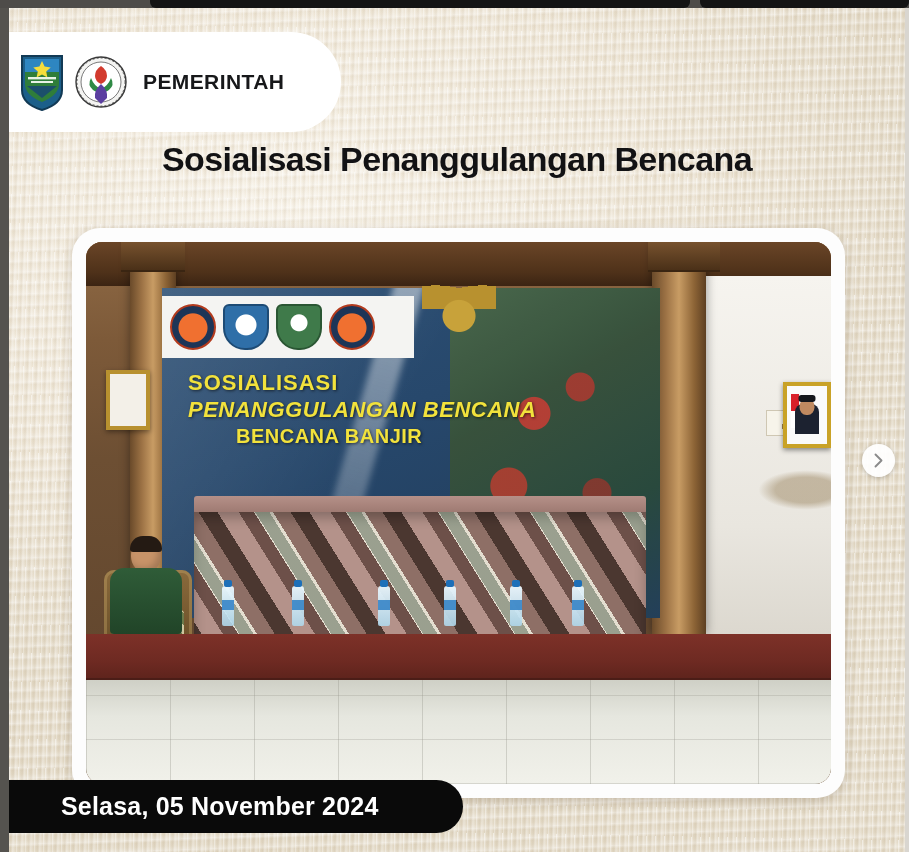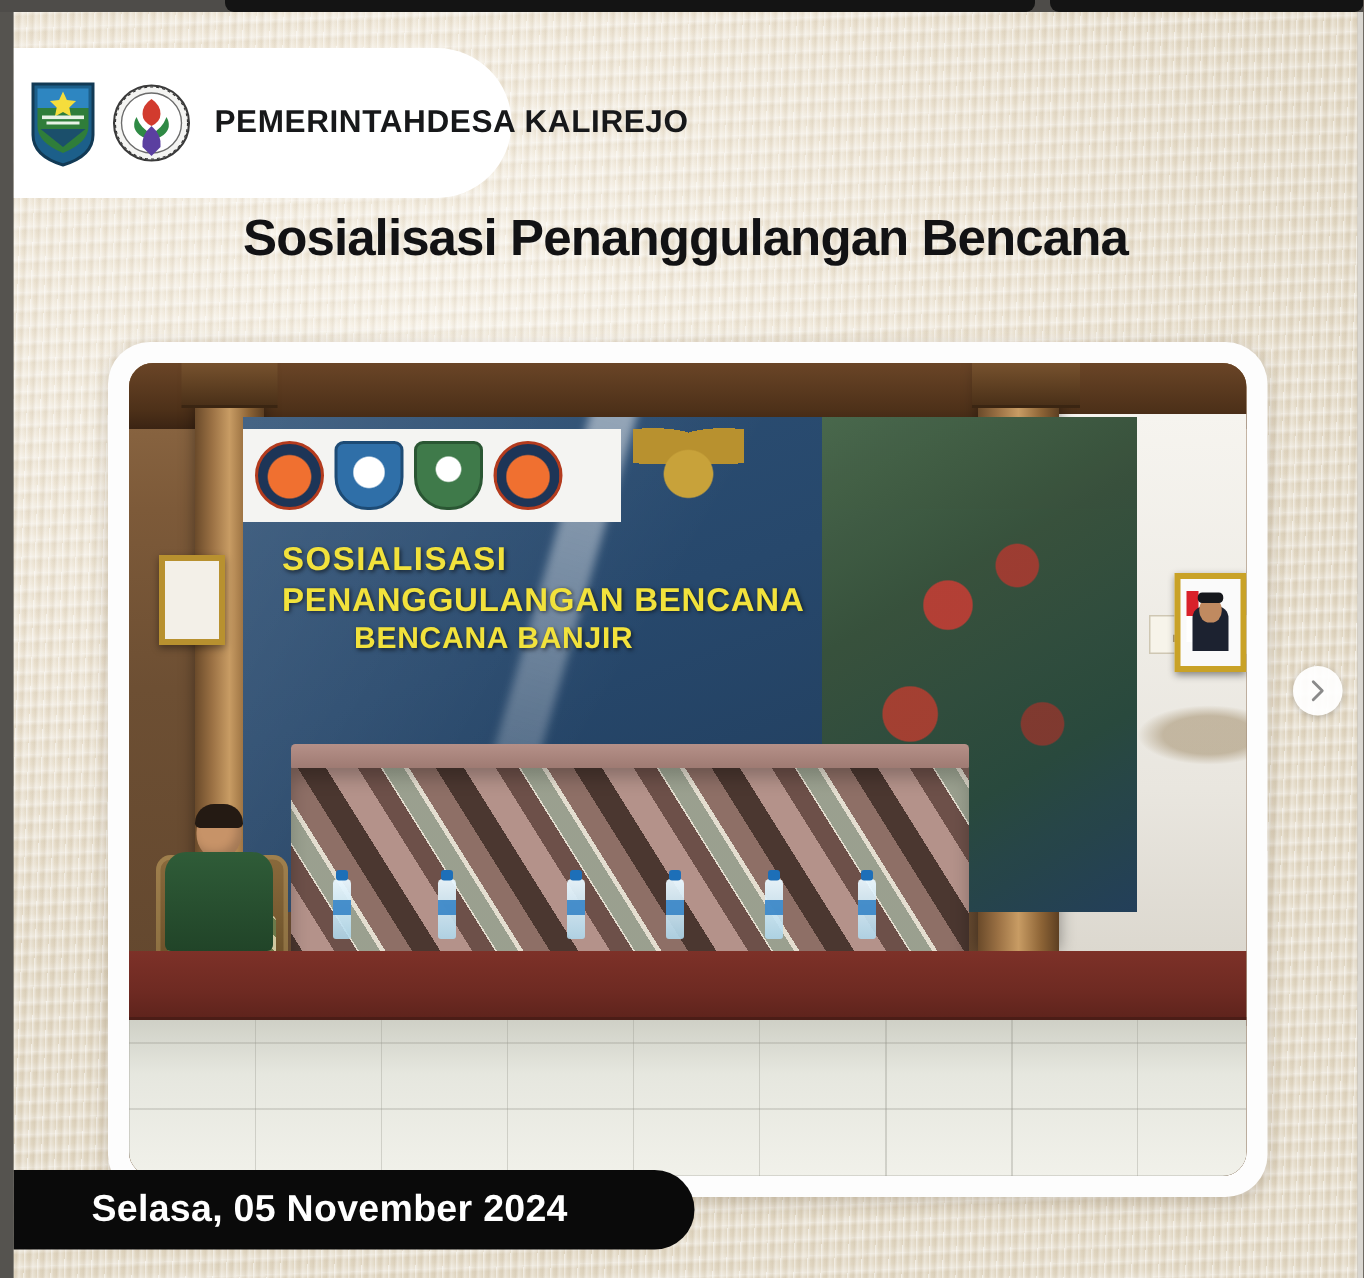--- a/index.html
+++ b/index.html
@@ -179,22 +179,22 @@
     position: absolute; top: 0; height: 30px; width: 64px;
     background: linear-gradient(180deg,#77522e,#4a3018);
     border-bottom: 2px solid #3a2512;
   }
   .pillar-cap.left  { left: 35px; }
   .pillar-cap.right { left: 562px; width: 72px; }
 
   
   .banner {
     position: absolute;
-    top: 36px; left: 76px;
-    width: 596px; height: 330px;
+    top: 46px; left: 76px;
+    width: 498px; height: 330px;
     background:
       linear-gradient(120deg, rgba(255,255,255,0.12) 0%, rgba(255,255,255,0) 45%),
       linear-gradient(160deg, #2c4f74 0%, #27486c 40%, #1f3a58 100%);
     overflow: hidden;
   }
   .banner-photo-right {
     position: absolute; top: 0; right: 0;
     width: 210px; height: 330px;
     background:
       radial-gradient(circle at 40% 38%, rgba(210,60,50,0.85) 0 16px, transparent 17px),
@@ -240,21 +240,21 @@
     position: absolute;
     top: 82px; left: 26px;
     width: 440px;
     color: #f2e23c;
     font-family: "Liberation Sans", sans-serif;
     font-weight: bold;
     line-height: 1.22;
     text-shadow: 1px 1px 3px rgba(0,0,0,0.6);
   }
   .banner-text .bt1 { font-size: 22px; letter-spacing: 1px; }
-  .banner-text .bt2 { font-size: 22px; letter-spacing: 0.5px; }
+  .banner-text .bt2 { font-size: 22px; letter-spacing: 0.5px; font-style: italic; }
   .banner-text .bt3 { font-size: 20px; margin-top: 26px; letter-spacing: 0.5px; }
   .banner-text .bt4 { font-size: 20px; letter-spacing: 0.5px; margin-left: 48px; }
 
   
   .garuda {
     position: absolute;
     top: 38px; left: 336px;
     width: 74px; height: 58px;
     background:
       radial-gradient(ellipse at 50% 62%, #c8a23a 0 16px, transparent 17px),
@@ -514,21 +514,20 @@
         <circle cx="26" cy="26" r="20" fill="#ffffff" stroke="#6b6b6b" stroke-width="0.9"></circle>
         <path d="M26 10 q6 4 6 10 q0 5 -6 8 q-6 -3 -6 -8 q0 -6 6 -10 Z" fill="#d23b2e"></path>
         <path d="M16 22 q-4 7 2 12 q5 4 8 -1 q-7 -3 -10 -11 Z" fill="#2f8a45"></path>
         <path d="M36 22 q4 7 -2 12 q-5 4 -8 -1 q7 -3 10 -11 Z" fill="#2f8a45"></path>
         <path d="M26 28 q-7 6 -6 14 l6 6 6 -6 q1 -8 -6 -14 Z" fill="#5b3fa0"></path>
         <circle cx="26" cy="26" r="24" fill="none" stroke="#2d2d2d" stroke-width="0.7" stroke-dasharray="2 2"></circle>
       </svg>
 
       <div class="gov-text">
         <div class="line">PEMERINTAH</div>
-        <div class="line">DESA KALIREJO</div>
       </div>
     </div>
 
     <div class="title-block">
       <div class="t-line">Sosialisasi Penanggulangan Bencana</div>
     </div>
 
     <div class="photo-card">
       <div class="photo-inner">
 

